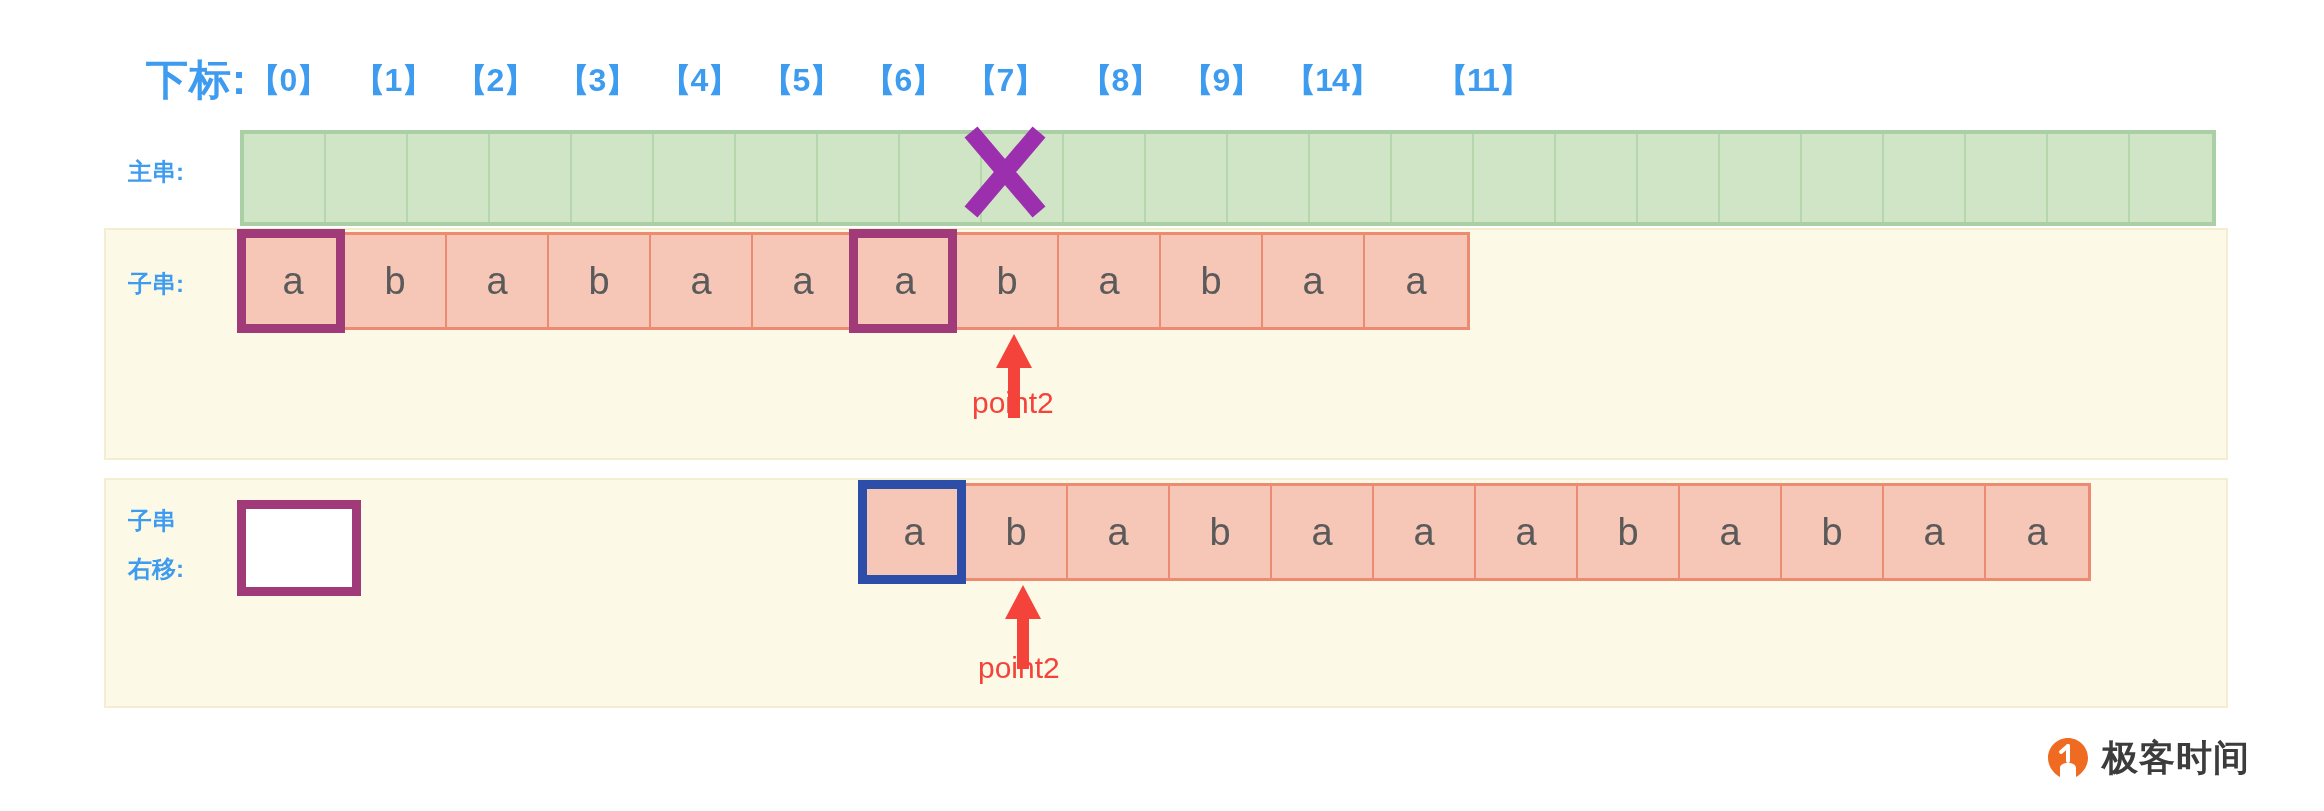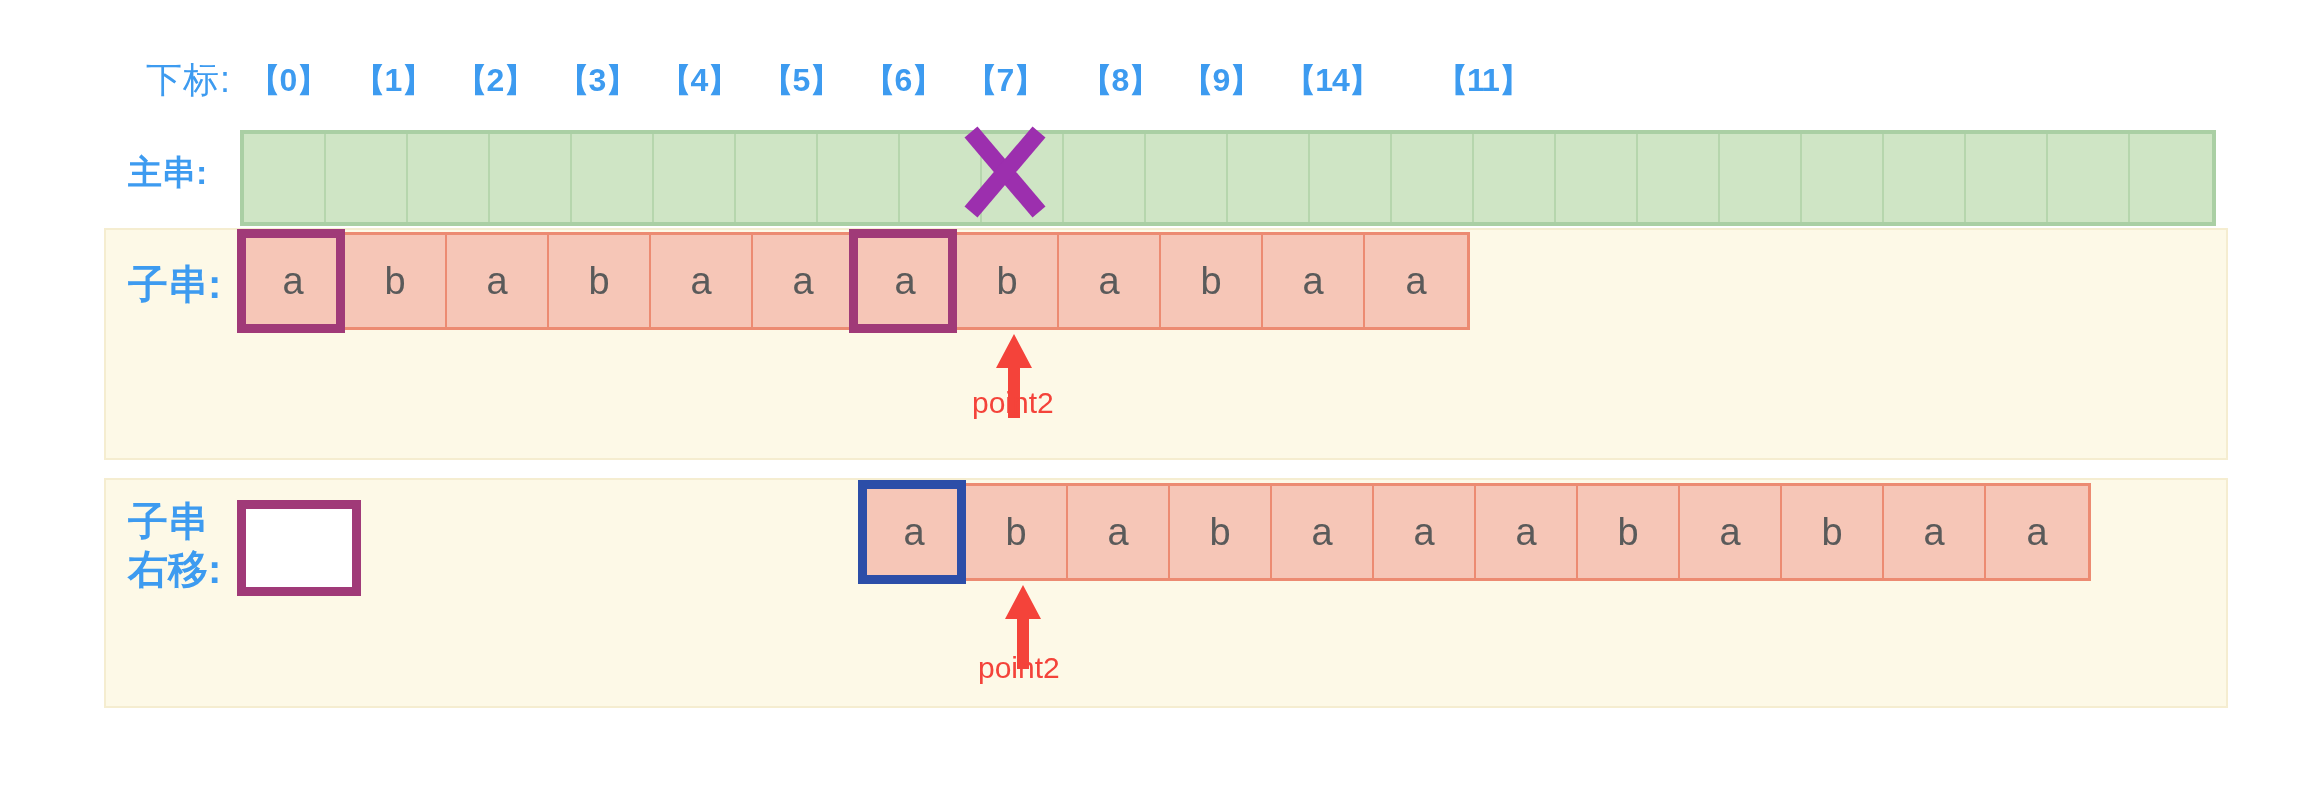--- a/index.html
+++ b/index.html
@@ -7,33 +7,33 @@
     width:2324px;height:811px;background:#ffffff;
     font-family:"Liberation Sans","DejaVu Sans",sans-serif;
     position:relative;overflow:hidden;
   }
   .stage{position:absolute;left:0;top:0;width:2324px;height:811px;}
 
   
   .index-row{position:absolute;left:0;top:56px;height:48px;}
   .idx-label{
     position:absolute;left:146px;top:0;width:120px;
-    color:#3d9bf0;font-size:36px;font-weight:400;line-height:48px;
+    color:#3d9bf0;font-size:42px;font-weight:700;line-height:48px;
     letter-spacing:1px;
   }
   .idx-cell{
     position:absolute;top:0;width:96px;height:48px;
     color:#3d9bf0;font-size:32px;font-weight:700;
     line-height:48px;text-align:center;letter-spacing:-1px;
   }
 
   
   .main-label{
     position:absolute;left:128px;top:152px;width:130px;
-    color:#3d9bf0;font-size:34px;font-weight:700;line-height:40px;
+    color:#3d9bf0;font-size:24px;font-weight:700;line-height:40px;
   }
   .main-strip{
     position:absolute;left:240px;top:130px;height:96px;
     display:flex;border:4px solid #aacfa4;box-sizing:border-box;
     background:#cfe5c5;
   }
   .main-strip .gcell{
     width:82px;height:100%;box-sizing:border-box;
     border-right:2px solid #b6d6ad;background:#cfe5c5;
   }
@@ -48,21 +48,21 @@
   
   .card{
     position:absolute;left:104px;width:2124px;
     background:#fdf9e7;border:2px solid #f5edd0;box-sizing:border-box;
   }
   #card-1{top:228px;height:232px;}
   #card-2{top:478px;height:230px;}
 
   
   .sub-label{
-    position:absolute;color:#3d9bf0;font-size:40px;font-weight:700;
+    position:absolute;color:#3d9bf0;font-size:24px;font-weight:700;
     line-height:42px;
   }
   .strip{
     position:absolute;display:flex;height:98px;
     background:#f4bfb0;border:3px solid #ec8b72;box-sizing:border-box;
   }
   .strip .cell{
     width:102px;height:100%;box-sizing:border-box;
     border-right:2px solid #ec8b72;
     display:flex;align-items:center;justify-content:center;
@@ -211,14 +211,24 @@
 
   <div class="hl hl-blue" style="left:858px;top:480px;width:108px;height:104px;"></div>
 
   <div class="ptr" style="left:993px;top:585px;">
     <svg width="60" height="84" viewBox="0 0 60 84" xmlns="http://www.w3.org/2000/svg">
       <polygon points="30,0 48,34 36,34 36,84 24,84 24,34 12,34" fill="#f4433a"></polygon>
     </svg>
   </div>
   <div class="ptr-label" style="left:978px;top:651px;">point2</div>
 
+  <div class="logo">
+    <div class="logo-mark">
+      <svg width="44" height="44" viewBox="0 0 44 44" xmlns="http://www.w3.org/2000/svg">
+        <path d="M22 1 C33 1 42 10 42 21 C42 29 37 36 30 40 L30 31 C30 28 27 26 22 26 C17 26 14 28 14 31 L14 40 C7 36 2 29 2 21 C2 10 11 1 22 1 Z" fill="#f06b22"></path>
+        <path d="M22 9 L22 24" stroke="#ffffff" stroke-width="4" stroke-linecap="round"></path>
+        <path d="M22 9 L15 15" stroke="#ffffff" stroke-width="4" stroke-linecap="round"></path>
+      </svg>
+    </div>
+    <div class="logo-text">极客时间</div>
+  </div>
 
 </div>
 
 </body></html>

